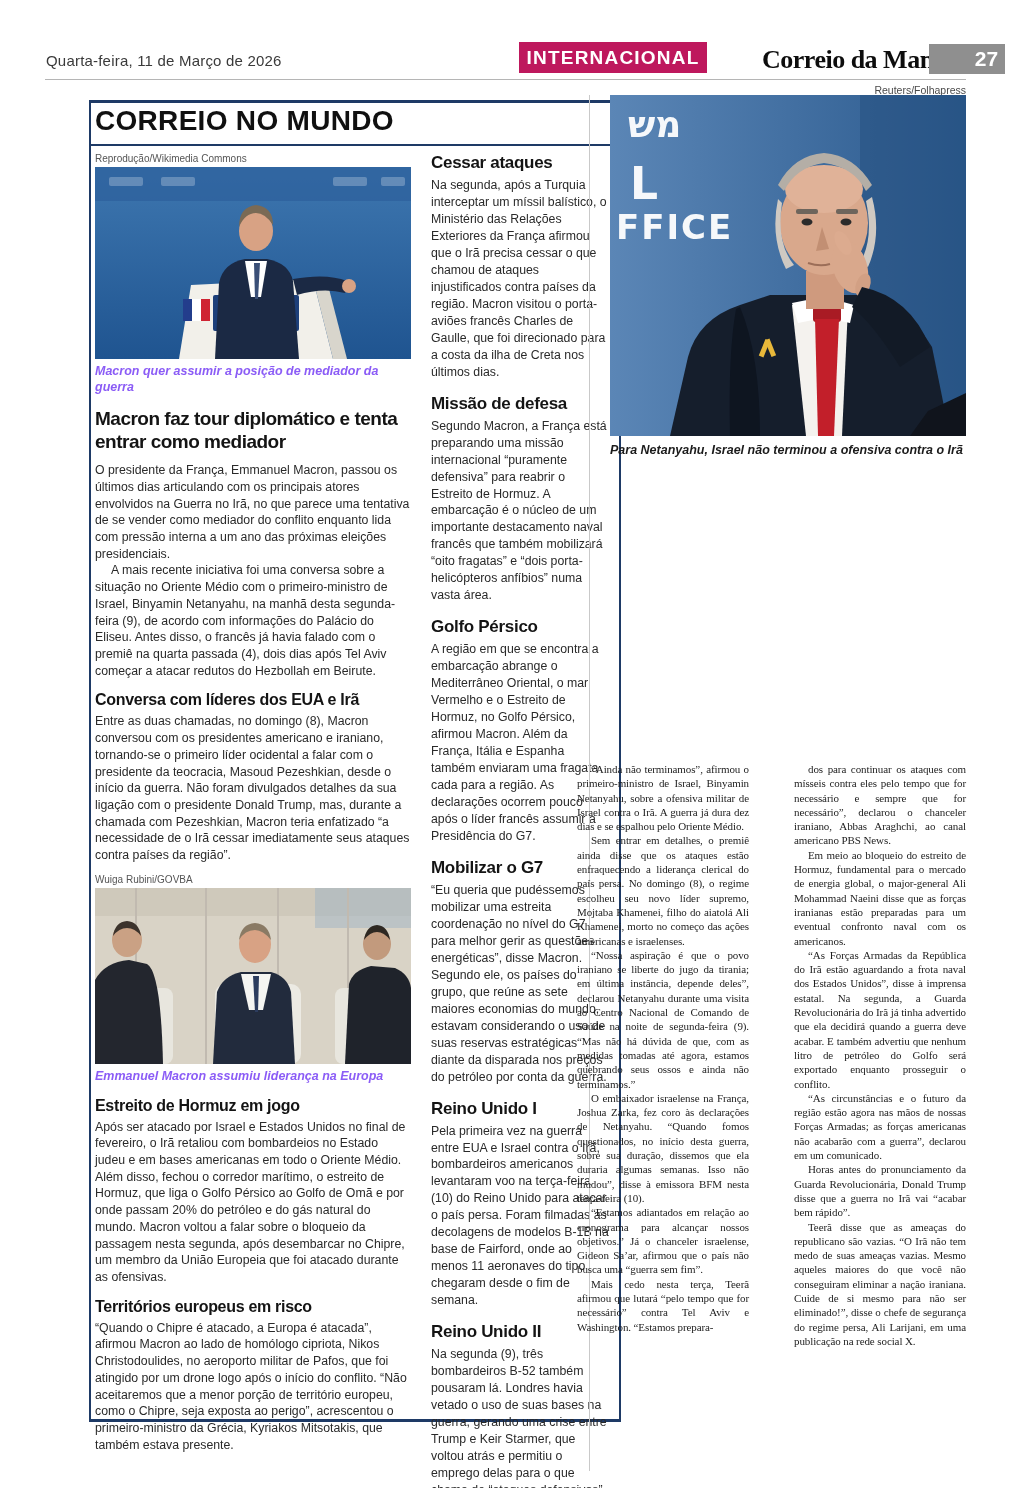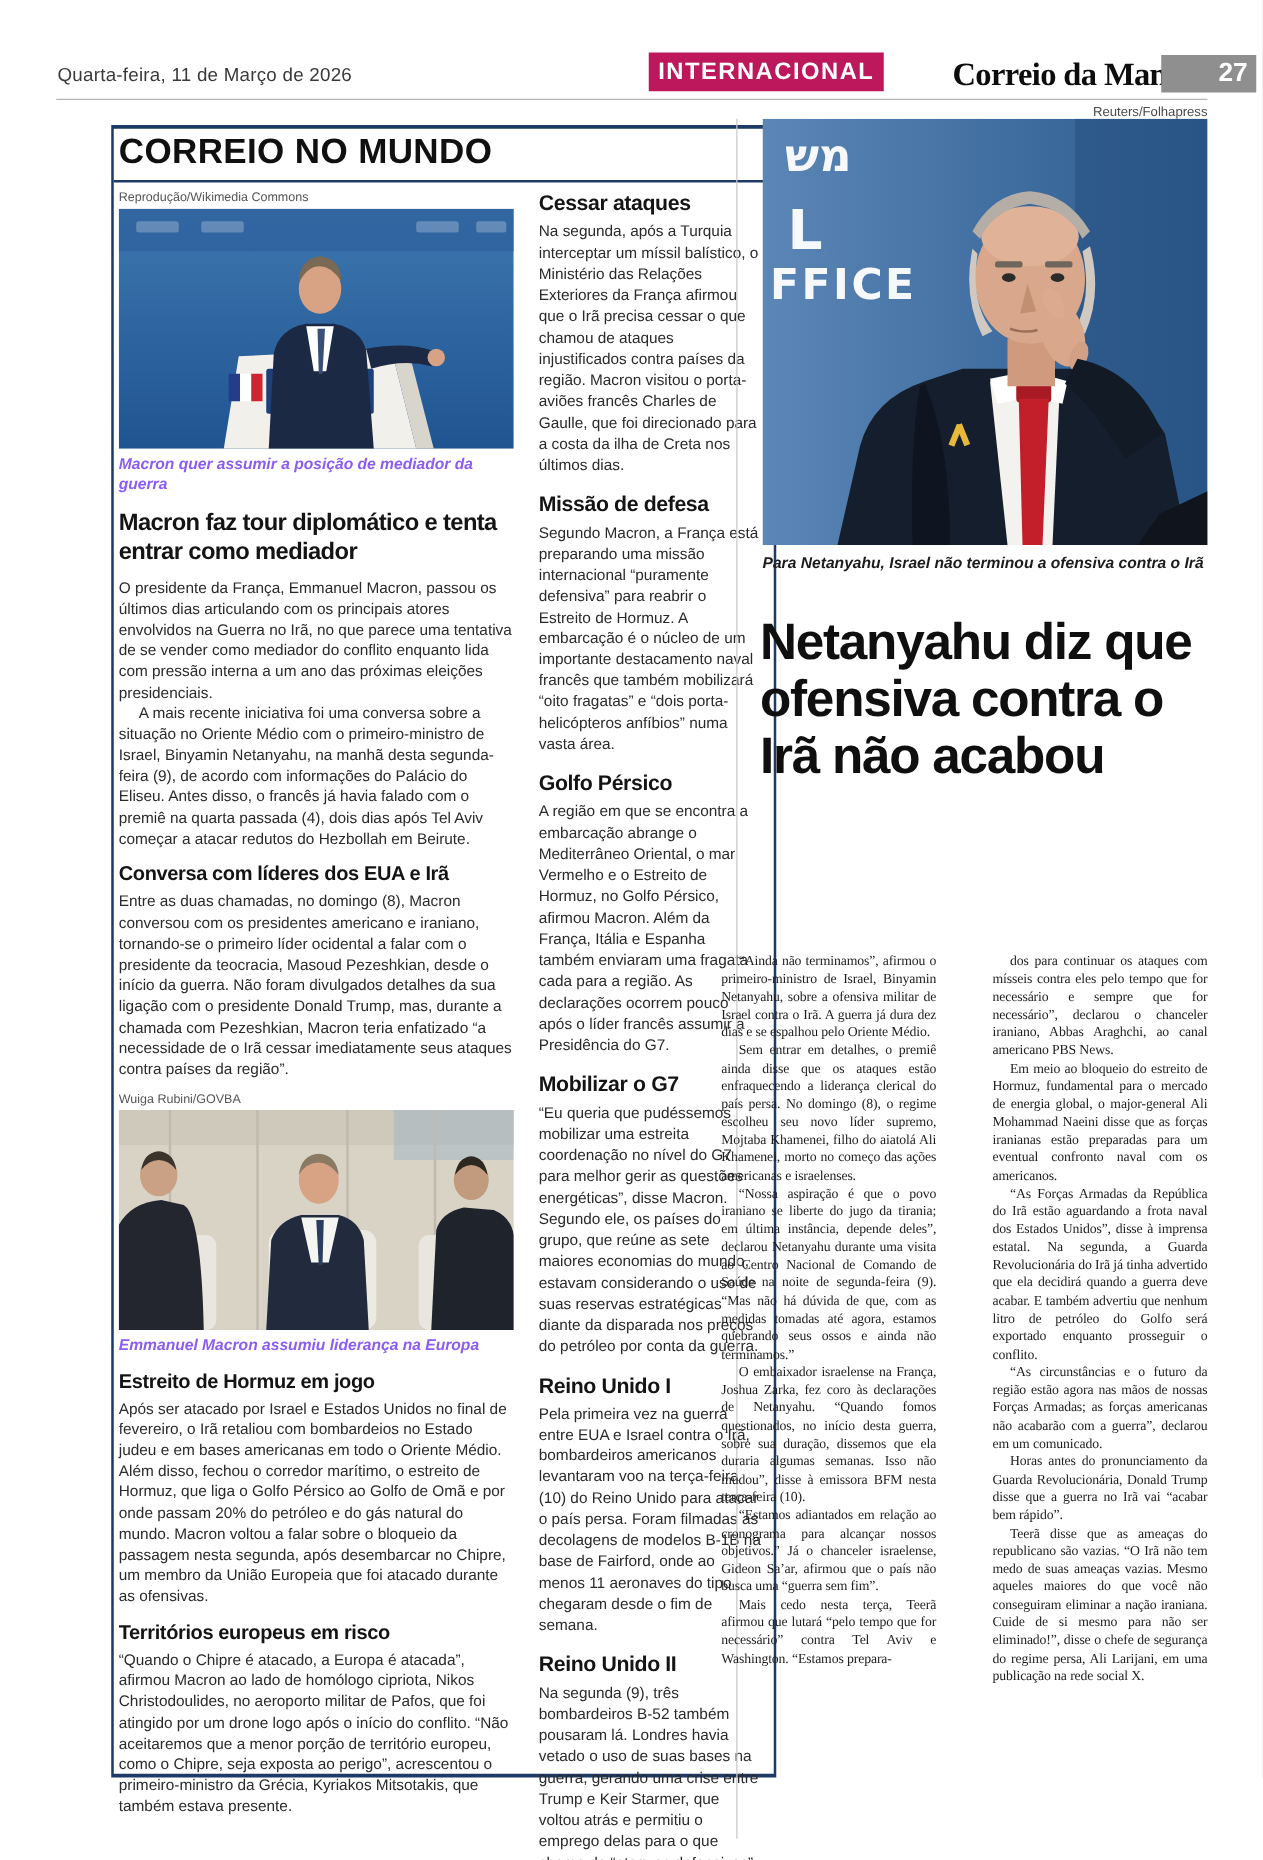--- a/index.html
+++ b/index.html
@@ -210,21 +210,20 @@
     <ellipse cx="240" cy="172" rx="17" ry="27" fill="#d9a88c" transform="rotate(-18 240 172)"></ellipse>
     <ellipse cx="233" cy="148" rx="7" ry="13" fill="#dcab8f" transform="rotate(-28 233 148)"></ellipse>
     <ellipse cx="253" cy="190" rx="7" ry="12" fill="#d2a084" transform="rotate(20 253 190)"></ellipse>
     <path d="M252,192 Q300,202 320,252 L290,272 Q264,230 242,212 Z" fill="#121a26"></path>
     <rect x="152" y="244" width="5" height="18" fill="#e8b83a" transform="rotate(22 154 253)"></rect>
     <rect x="158" y="244" width="5" height="18" fill="#e8b83a" transform="rotate(-22 160 253)"></rect>
     <path d="M318,316 L356,298 L356,341 L300,341 Z" fill="#10141c"></path>
   </svg>
 
   <div class="net-caption">Para Netanyahu, Israel não terminou a ofensiva contra o Irã</div>
-  <h1 class="net-headline">Netanyahu diz que ofensiva contra o Irã não acabou</h1>
 
   <div class="net-col net-col1">
     <p>“Ainda não terminamos”, afirmou o primeiro-ministro de Israel, Binyamin Netanyahu, sobre a ofensiva militar de Israel contra o Irã. A guerra já dura dez dias e se espalhou pelo Oriente Médio.</p>
     <p>Sem entrar em detalhes, o premiê ainda disse que os ataques estão enfraquecendo a liderança clerical do país persa. No domingo (8), o regime escolheu seu novo líder supremo, Mojtaba Khamenei, filho do aiatolá Ali Khamenei, morto no começo das ações americanas e israelenses.</p>
     <p>“Nossa aspiração é que o povo iraniano se liberte do jugo da tirania; em última instância, depende deles”, declarou Netanyahu durante uma visita ao Centro Nacional de Comando de Saúde na noite de segunda-feira (9). “Mas não há dúvida de que, com as medidas tomadas até agora, estamos quebrando seus ossos e ainda não terminamos.”</p>
     <p>O embaixador israelense na França, Joshua Zarka, fez coro às declarações de Netanyahu. “Quando fomos questionados, no início desta guerra, sobre sua duração, dissemos que ela duraria algumas semanas. Isso não mudou”, disse à emissora BFM nesta terça-feira (10).</p>
     <p>“Estamos adiantados em relação ao cronograma para alcançar nossos objetivos.” Já o chanceler israelense, Gideon Sa’ar, afirmou que o país não busca uma “guerra sem fim”.</p>
     <p>Mais cedo nesta terça, Teerã afirmou que lutará “pelo tempo que for necessário” contra Tel Aviv e Washington. “Estamos prepara-</p>
   </div>
   <div class="net-col net-col2">

